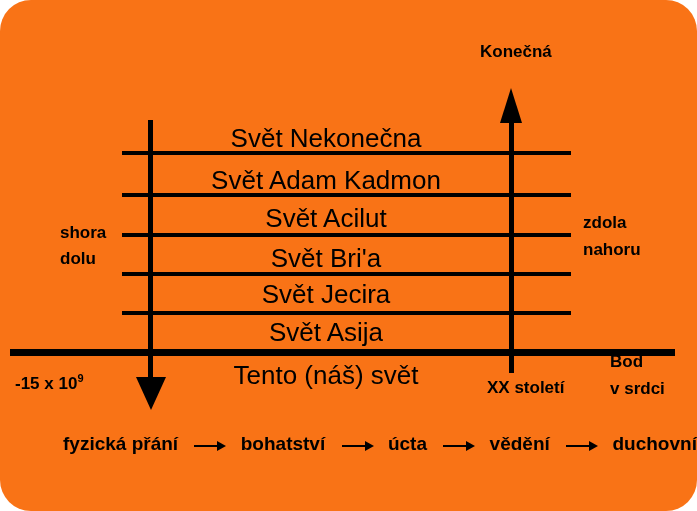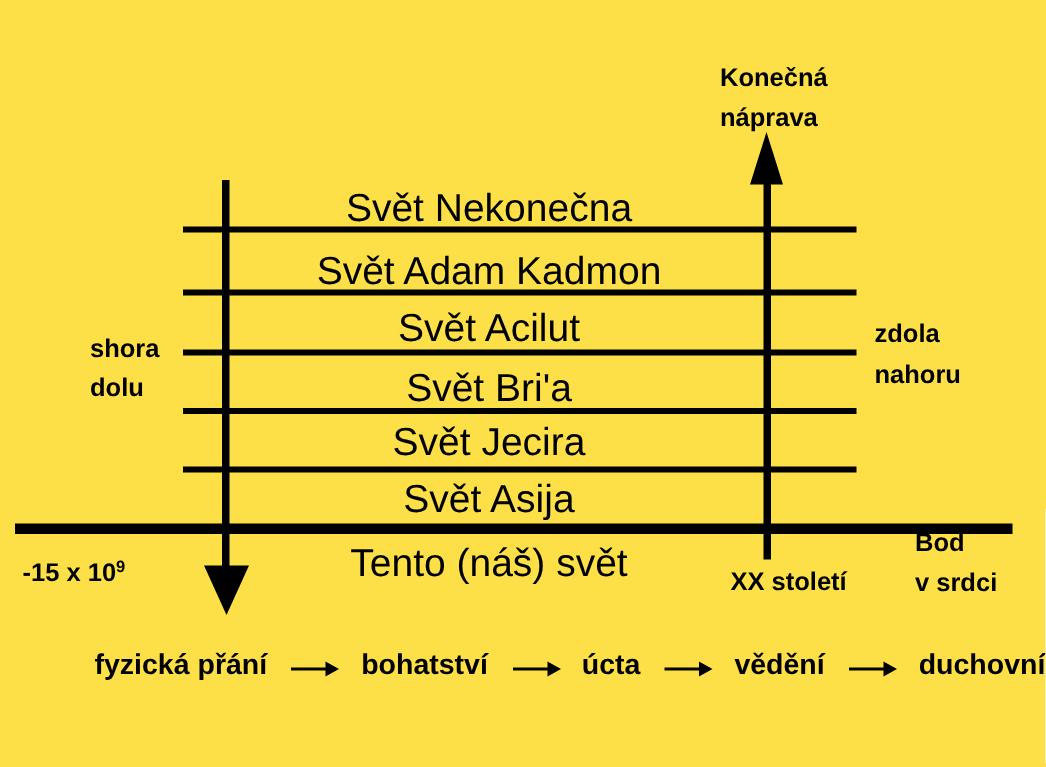--- a/index.html
+++ b/index.html
@@ -1,23 +1,24 @@
 <!DOCTYPE html>
 <html><head>
 <meta charset="utf-8">
 <style>
   html, body { margin: 0; padding: 0; background: #ffffff; }
   .canvas {
     position: relative;
     width: 697px;
     height: 511px;
-    background: #fde047;
+    background: #f97316;
     font-family: "Liberation Sans", sans-serif;
     color: #000000;
     overflow: hidden;
+    border-radius: 31px;
   }
   
   .vshaft { position: absolute; width: 5px; background: #000; }
   .shaft-down { left: 148px; top: 120px; height: 258px; }
   .shaft-up   { left: 509px; top: 121px; height: 252px; }
   
   .head-down {
     position: absolute; left: 136px; top: 377px;
     width: 0; height: 0;
     border-left: 15px solid transparent;
@@ -59,21 +60,20 @@
     border-bottom: 5px solid transparent;
   }
 </style>
 </head>
 <body>
 
 <div class="canvas">
 
   <div class="blabel" style="left:480px; top:38px;">
     <div>Konečná</div>
-    <div>náprava</div>
   </div>
 
   <div class="vshaft shaft-down"></div>
   <div class="head-down"></div>
 
   <div class="head-up"></div>
   <div class="vshaft shaft-up"></div>
 
   <div class="sep" style="top:151px;"></div>
   <div class="sep" style="top:193px;"></div>

